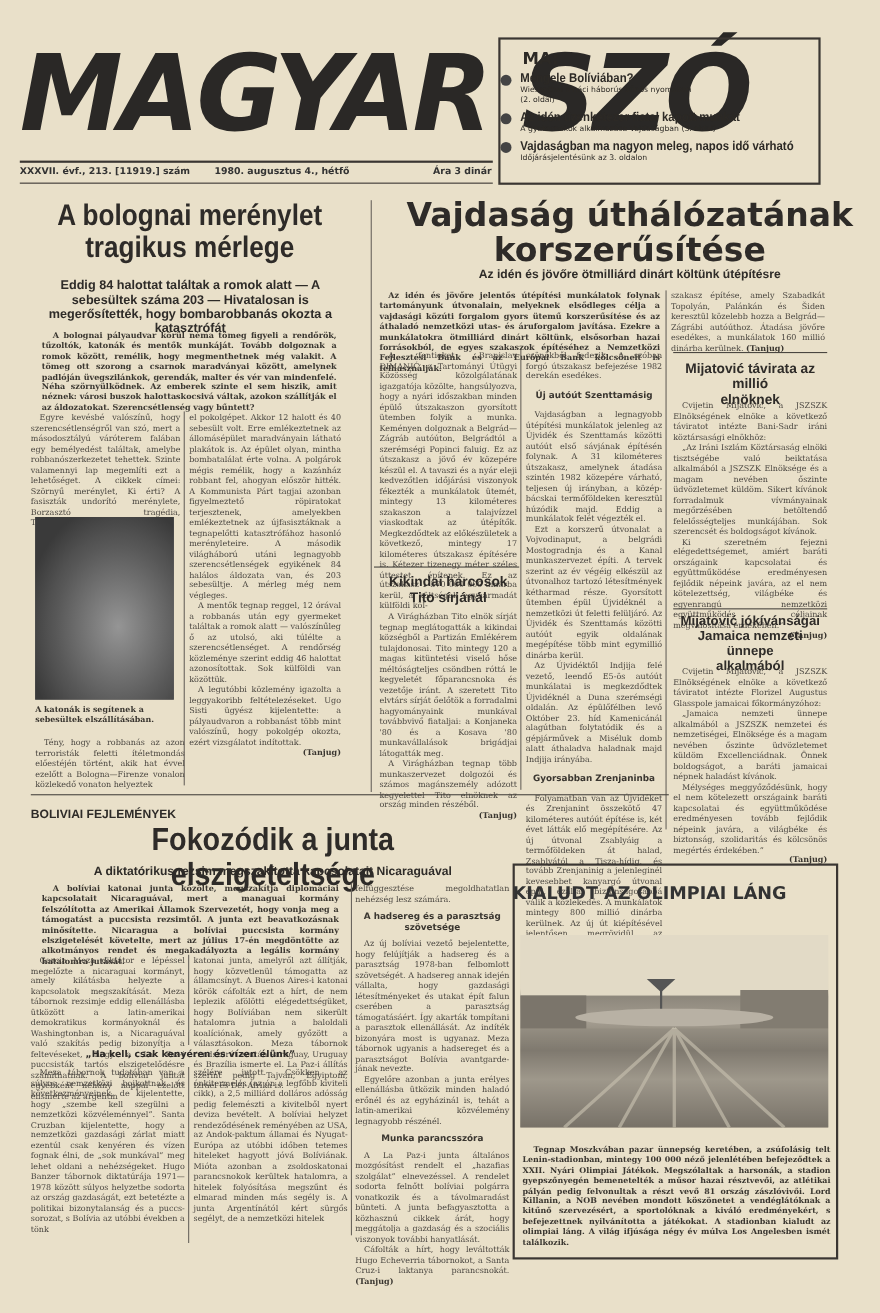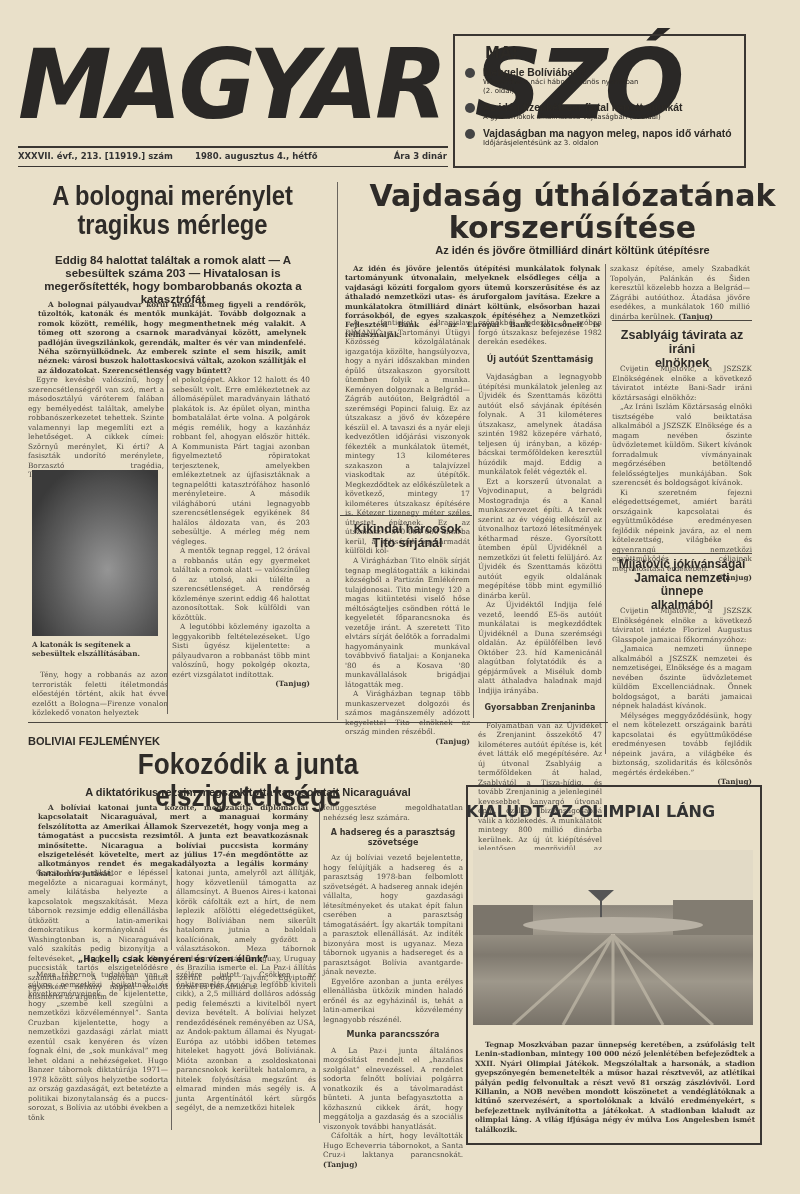--- a/index.html
+++ b/index.html
@@ -20,21 +20,21 @@
     white-space: nowrap;
   }
   .rule { background: #3a3632; }
   .meta-line {
     top: 151px; height: 14px;
     font-family: "DejaVu Sans", sans-serif; font-weight: bold;
     font-size: 8.5px; color: #333;
   }
   .ma-box {
     left: 453px; top: 34px; width: 293px; height: 134px;
-    border: 2px solid #3a3632; padding: 8px 10px;
+    border: 2px solid #3a3632; padding: 8px 0;
   }
   .ma-title { font-family: "DejaVu Sans", sans-serif; font-weight: bold; font-size: 15px; margin-left: 20px; margin-bottom: 4px; }
   .ma-item { position: relative; padding-left: 18px; margin-bottom: 5px; }
   .ma-item .dot { position: absolute; left: 0; top: 2px; width: 10px; height: 10px; border-radius: 50%; background: #444; }
   .ma-head { font-family: "Liberation Sans", sans-serif; font-weight: bold; font-size: 11.5px; line-height: 12px; transform: scaleX(0.9); transform-origin: left; white-space: nowrap; }
   .ma-sub { font-family: "DejaVu Sans", sans-serif; font-weight: normal; font-size: 7px; line-height: 9px; white-space: nowrap; }
   .headline-cond {
     font-family: "Liberation Sans", sans-serif; font-weight: bold;
     text-align: center; color: #2e2b28;
   }
@@ -145,21 +145,21 @@
   <div>Tito sírjánál</div>
 </div>
 <div class="abs body-text" style="left:345px; top:556px; width:125px;">
   <p style="text-indent:8px;">A Virágházban Tito elnök sírját tegnap meglátogatták a kikindai községből a Partizán Emlékérem tulajdonosai. Tito mintegy 120 a magas kitüntetési viselő hőse méltóságteljes csöndben róttá le kegyeletét főparancsnoka és vezetője iránt. A szeretett Tito elvtárs sírját őelőtök a forradalmi hagyományaink munkával továbbvivő fiataljai: a Konjaneka '80 és a Kosava '80 munkavállalások brigádjai látogatták meg.</p>
   <p style="text-indent:8px;">A Virágházban tegnap több munkaszervezet dolgozói és számos magánszemély adózott kegyelettel Tito elnöknek az ország minden részéből.</p>
   <p style="text-align:right;" class="tanjug">(Tanjug)</p>
 </div>
 
 <div class="abs hrule" style="left:612px; top:320px; width:140px; height:1px;"></div>
 <div class="abs headline-cond" style="left:612px; top:328px; width:140px; font-size:12.5px; line-height:14px;">
-  <div>Zsablyáig távirata az iráni</div>
+  <div>Mijatović távirata az millió</div>
   <div>elnöknek</div>
 </div>
 <div class="abs body-text" style="left:612px; top:364px; width:140px;">
   <p style="text-indent:8px;">Cvijetin Mijatović, a JSZSZK Elnökségének elnöke a következő táviratot intézte Bani-Sadr iráni köztársasági elnökhöz:</p>
   <p style="text-indent:8px;">„Az Iráni Iszlám Köztársaság elnöki tisztségébe való beiktatása alkalmából a JSZSZK Elnöksége és a magam nevében őszinte üdvözletemet küldöm. Sikert kívánok forradalmuk vívmányainak megőrzésében betöltendő felelősségteljes munkájában. Sok szerencsét és boldogságot kívánok.</p>
   <p style="text-indent:8px;">Ki szeretném fejezni elégedettségemet, amiért baráti országaink kapcsolatai és együttműködése eredményesen fejlődik népeink javára, az el nem kötelezettség, világbéke és egyenrangú nemzetközi együttműködés céljainak megvalósítása érdekében.”</p>
   <p style="text-align:right;" class="tanjug">(Tanjug)</p>
 </div>
 
 <div class="abs hrule" style="left:612px; top:553px; width:140px; height:1px;"></div>

